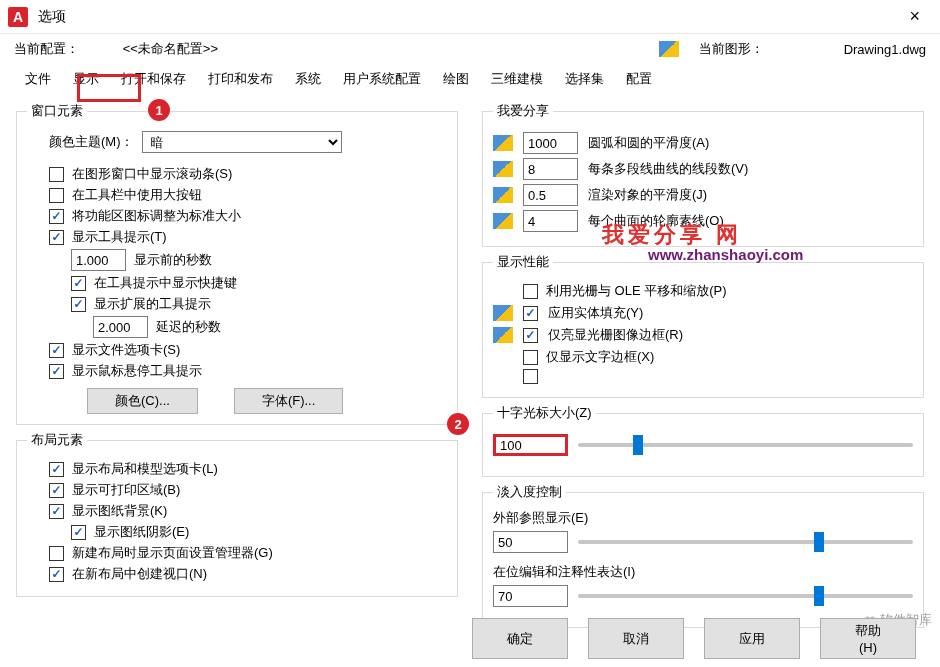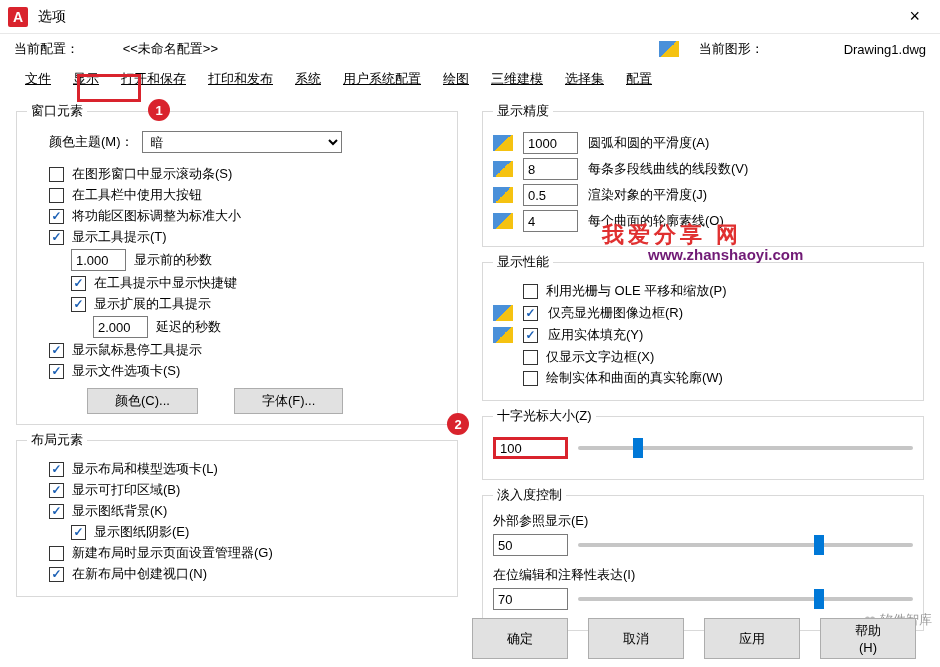--- a/index.html
+++ b/index.html
@@ -8,21 +8,21 @@
 .titlebar { height: 34px; display: flex; align-items: center; padding: 0 8px; border-bottom: 1px solid #e8e8e8; }
 .app-icon { width: 20px; height: 20px; background: #d9232d; color: #fff; font-weight: bold; display: flex; align-items: center; justify-content: center; border-radius: 2px; font-size: 14px; }
 .title-text { margin-left: 10px; font-size: 14px; font-family: Liberation Serif, serif; }
 .close-btn { margin-left: auto; font-size: 18px; padding: 0 12px; cursor: pointer; }
 
 .info-row { display: flex; padding: 6px 14px 2px 14px; align-items: center; }
 .info-left { flex: 1; display: flex; gap: 40px; }
 .info-right { display: flex; align-items: center; gap: 20px; }
 
 .tabs { display: flex; padding: 0 14px; margin-top: 4px; }
-.tab { padding: 5px 10px; cursor: pointer; border: 1px solid transparent; font-size: 13px; text-decoration: underline; }
+.tab { padding: 5px 10px; cursor: pointer; border: 1px solid transparent; font-size: 13px; }
 .tab.active { background: #fff; }
 .tab-highlight { position: absolute; border: 3px solid #d9232d; pointer-events: none; }
 
 .content { display: flex; padding: 8px 16px 0 16px; gap: 24px; }
 .col { flex: 1; display: flex; flex-direction: column; gap: 6px; }
 
 fieldset { border: 1px solid #d9d9d9; padding: 8px 10px 10px 10px; }
 legend { padding: 0 4px; font-size: 13px; }
 
 .row { display: flex; align-items: center; gap: 8px; margin: 3px 0; }
@@ -133,25 +133,25 @@
       <div class="row indent2">
           <span class="checkbox checked"></span>
           <label>显示扩展的工具提示</label>
         </div>
       <div class="row indent3">
           <input class="text-input" value="2.000" style="">
           <label>延迟的秒数</label>
         </div>
       <div class="row indent1">
           <span class="checkbox checked"></span>
+          <label>显示文件选项卡(S)</label>
+        </div>
+      <div class="row indent1">
+          <span class="checkbox checked"></span>
           <label>显示鼠标悬停工具提示</label>
-        </div>
-      <div class="row indent1">
-          <span class="checkbox checked"></span>
-          <label>显示文件选项卡(S)</label>
         </div>
       <div class="btn-row">
         <button class="btn">颜色(C)...</button>
         <button class="btn">字体(F)...</button>
       </div>
     </fieldset>
 
     <fieldset>
       <legend>布局元素</legend>
       <div class="row indent1">
@@ -176,21 +176,21 @@
         </div>
       <div class="row indent1">
           <span class="checkbox checked"></span>
           <label>在新布局中创建视口(N)</label>
         </div>
     </fieldset>
   </div>
 
   <div class="col">
     <fieldset>
-      <legend>显示精度</legend>
+      <legend>我爱分享</legend>
       <div class="precision-row">
           <span class="mini-icon"></span>
           <input class="text-input" value="1000" style="">
           <label>圆弧和圆的平滑度(A)</label>
         </div>
       <div class="precision-row">
           <span class="mini-icon"></span>
           <input class="text-input" value="8" style="">
           <label>每条多段线曲线的线段数(V)</label>
         </div>
@@ -208,34 +208,33 @@
 
     <fieldset>
       <legend>显示性能</legend>
       <div class="row" style="margin-left:30px;">
           <span class="checkbox"></span>
           <label>利用光栅与 OLE 平移和缩放(P)</label>
         </div>
       <div class="precision-row">
           <span class="mini-icon"></span>
           <span class="checkbox checked"></span>
+          <label>应用实体填充(Y)</label>
+        </div>
+      <div class="precision-row">
+          <span class="mini-icon"></span>
+          <span class="checkbox checked"></span>
           <label>仅亮显光栅图像边框(R)</label>
         </div>
-      <div class="precision-row">
-          <span class="mini-icon"></span>
-          <span class="checkbox checked"></span>
-          <label>应用实体填充(Y)</label>
-        </div>
       <div class="row" style="margin-left:30px;">
           <span class="checkbox"></span>
           <label>仅显示文字边框(X)</label>
         </div>
       <div class="row" style="margin-left:30px;">
           <span class="checkbox"></span>
-          <label>绘制实体和曲面的真实轮廓(W)</label>
         </div>
     </fieldset>
 
     <fieldset>
       <legend>十字光标大小(Z)</legend>
       <div class="slider-wrap">
         <input class="slider-input hl" value="100" style="">
         <div class="slider-track">
             <div class="slider-thumb" style="left:18%"></div>
           </div>

